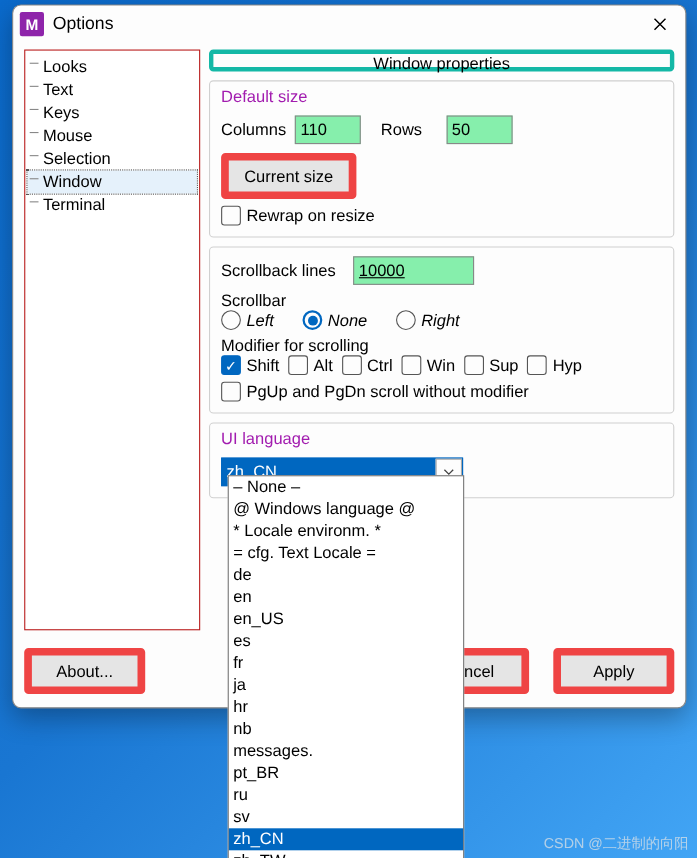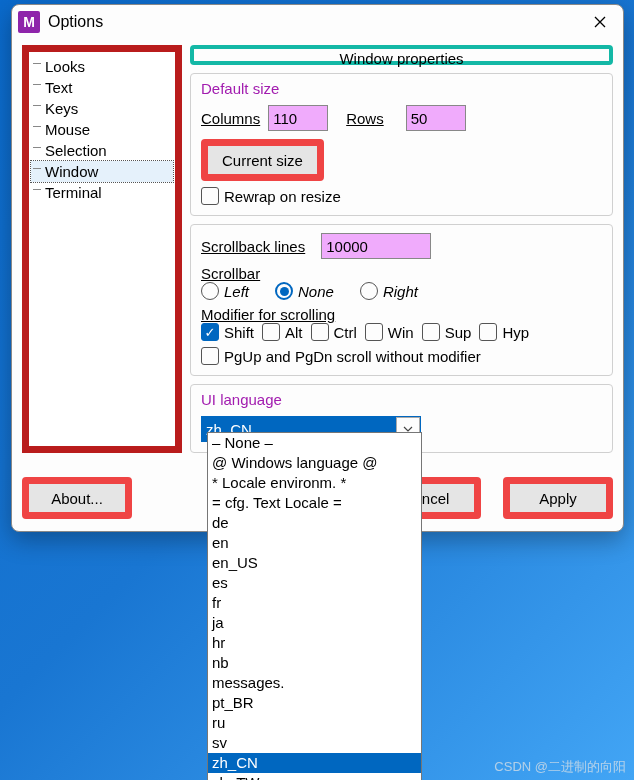--- a/index.html
+++ b/index.html
@@ -3,31 +3,31 @@
 <meta charset="utf-8">
 <style>
   * { box-sizing: border-box; font-family: "Segoe UI", Tahoma, sans-serif; }
   body { margin: 0; background: linear-gradient(135deg, #0a6acc 0%, #1976d2 50%, #42a5f5 100%); width: 634px; height: 780px; overflow: hidden; position: relative; }
   .dialog { position: absolute; left: 11px; top: 4px; width: 613px; background: #fdfdfd; border: 1px solid #888; border-radius: 8px; box-shadow: 0 8px 24px rgba(0,0,0,0.3); }
   .titlebar { display: flex; align-items: center; height: 34px; padding: 0 0 0 6px; }
   .app-icon { width: 22px; height: 22px; background: #8e24aa; color: #fff; font-weight: bold; font-size: 14px; display: flex; align-items: center; justify-content: center; border-radius: 2px; margin-right: 8px; }
   .title-text { font-size: 16px; flex: 1; color: #000; }
   .close-btn { width: 46px; height: 34px; display: flex; align-items: center; justify-content: center; font-size: 18px; cursor: pointer; border-top-right-radius: 8px; }
   .content { display: flex; padding: 6px 10px 10px 10px; gap: 8px; }
-  .sidebar { width: 160px; border: 7px solid #b91c1c; background: #fff; padding: 4px 2px; height: 408px; }
+  .sidebar { width: 160px; border: 1px solid #b91c1c; background: #fff; padding: 4px 2px; height: 528px; }
   .side-item { padding: 2px 4px 2px 14px; font-size: 15px; color: #000; cursor: pointer; position: relative; }
   .side-item::before { content: ""; position: absolute; left: 2px; top: 7px; width: 8px; height: 1px; background: #888; }
   .side-item.sel { background: #e5f1fb; outline: 1px dotted #555; }
   .main { flex: 1; }
   .wp-btn { width: 100%; height: 20px; font-size: 15px; background: #fdfdfd; border: 4px solid #14b8a6; border-radius: 4px; cursor: pointer; margin-bottom: 8px; }
   .group { border: 1px solid #d0d0d0; border-radius: 4px; padding: 8px 10px 10px 10px; margin-bottom: 8px; }
   .group-title { font-size: 15px; color: #a21caf; margin: -2px 0 8px 0; }
   .row { display: flex; align-items: center; gap: 8px; flex-wrap: wrap; }
-  .label { font-size: 15px; text-decoration: underline; }
-  .inp { height: 26px; font-size: 15px; padding: 0 4px; border: 1px solid #888; background: #f0abfc; }
+  .label { font-size: 15px; }
+  .inp { height: 26px; font-size: 15px; padding: 0 4px; border: 1px solid #888; background: #86efac; }
   .inp.w60 { width: 60px; }
   .inp.w110 { width: 110px; }
   .btn { height: 42px; padding: 0 14px; font-size: 15px; background: #e5e5e5; border: 7px solid #ef4444; border-radius: 4px; cursor: pointer; }
   .chk { display: inline-flex; align-items: center; gap: 5px; font-size: 15px; cursor: pointer; }
   .chk .box { width: 18px; height: 18px; border: 1.5px solid #555; border-radius: 3px; display: flex; align-items: center; justify-content: center; }
   .chk.on .box { background: #0067c0; border-color: #0067c0; color: #fff; }
   .chk.on .box::after { content: "✓"; font-size: 13px; }
   .rad { display: inline-flex; align-items: center; gap: 5px; font-size: 15px; cursor: pointer; font-style: italic; }
   .rad .circ { width: 18px; height: 18px; border: 1.5px solid #555; border-radius: 50%; display: flex; align-items: center; justify-content: center; }
   .rad.on .circ { border-color: #0067c0; border-width: 2px; }
@@ -87,21 +87,21 @@
           <label class="chk">
             <span class="box"></span>
             <span>Rewrap on resize</span>
           </label>
         </div>
       </div>
 
       <div class="group">
         <div class="row">
           <span class="label">Scrollback lines</span>
-          <input class="inp w110" style="margin-left: 8px;" value="10000">
+          <input class="inp w110" style="margin-left: 8px; text-decoration: underline;" value="10000">
         </div>
         <div class="label sub">Scrollbar</div>
         <div class="row">
           <label class="rad">
               <span class="circ"></span>
               <span>Left</span>
             </label>
           <label class="rad on" style="margin-left:18px">
               <span class="circ"></span>
               <span>None</span>

